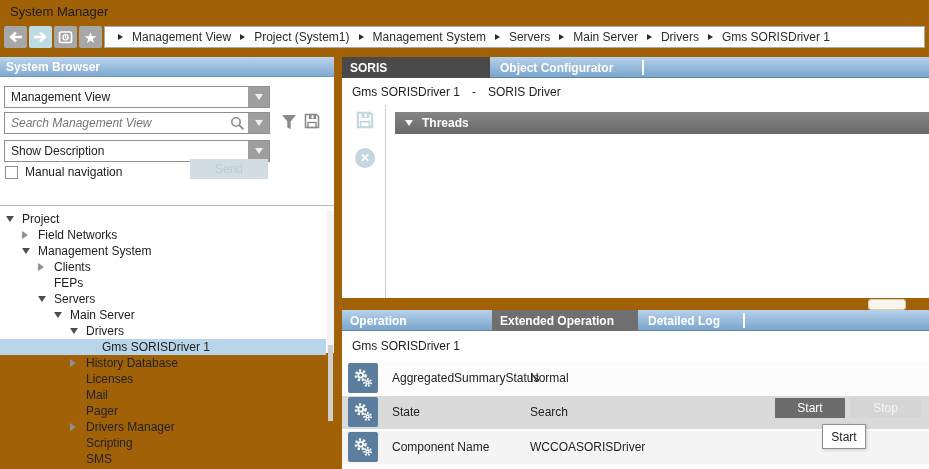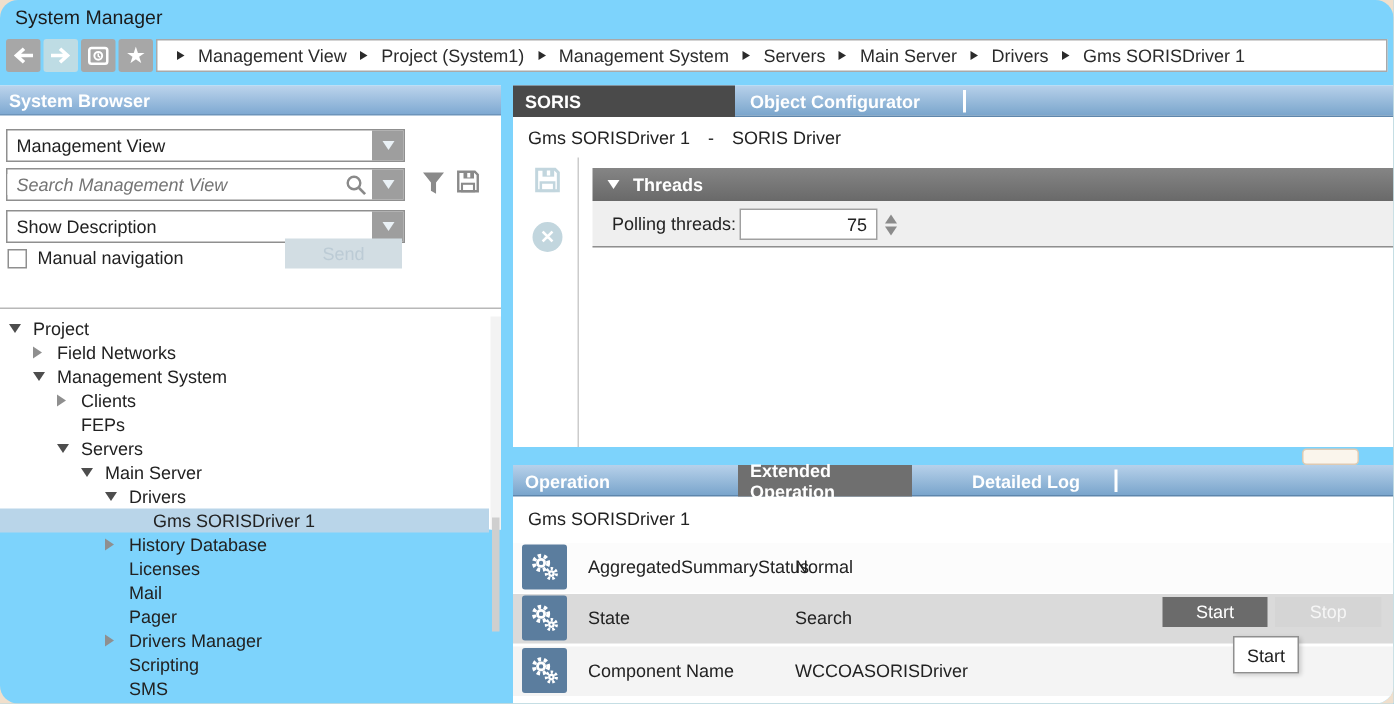--- a/index.html
+++ b/index.html
@@ -1,18 +1,18 @@
 <!DOCTYPE html>
 <html><head>
 <meta charset="utf-8">
 <style>
   * { margin:0; padding:0; box-sizing:border-box; }
   html,body { background:#f0dfcc; }
   body { font-family:"Liberation Sans", sans-serif; font-size:12px; color:#222; }
-  #app { position:relative; width:929px; height:469px; background:#7dd3fc; overflow:hidden;border-radius:12px; }
+  #app { position:relative; width:929px; height:469px; background:#a16207; overflow:hidden; }
 
   
   .titlebar { position:absolute; left:10px; top:4px; font-size:13px; color:#1b1b1b; }
   .navbtn { position:absolute; top:26px; width:23px; height:22px; background:#a7a7a7; border-radius:2px;
             display:flex; align-items:center; justify-content:center; color:#fff; cursor:default; }
   .navbtn.hl { background:#bedce4; }
   .crumbbar { position:absolute; left:104px; top:26px; width:821px; height:22px; background:#fff;
               border:1px solid #a9a9a9; display:flex; align-items:center; padding-left:4px; color:#2b2b2b; }
   .sep { width:0; height:0; border-left:5px solid #2b2b2b; border-top:3.5px solid transparent;
          border-bottom:3.5px solid transparent; margin:0 9px; flex:none; }
@@ -295,39 +295,31 @@
         <rect x="5" y="10.5" width="8" height="5" fill="none" stroke="#c2d6de" stroke-width="1.5"></rect>
       </svg>
     <div class="xcircle">✕</div>
     <div class="tool-col-div"></div>
 
     <div class="threads">
       <div class="threads-hd">
         <i class="a-exp"></i>
         <span style="font-weight:bold">Threads</span>
       </div>
-      <div class="threads-bd">
-        <span class="poll-label">Polling threads:</span>
-        <input class="poll-input" value="75" style="">
-        <div class="spinner">
-          <i class="sp-up"></i>
-          <i class="sp-dn"></i>
-        </div>
-      </div>
     </div>
   </div>
 
   <div class="hsplit-handle"></div>
 
   <div class="rb">
     <div class="tabbar bluebar">
       <div class="tab-lite" style="left:0; width:148px;">
         <span class="tab-label">Operation</span>
       </div>
-      <div class="tab-dark mid" style="left:150px; width:116px;">
+      <div class="tab-dark mid" style="left:150px; width:146px;">
         <span class="tab-label">Extended Operation</span>
       </div>
       <div class="tab-lite" style="left:298px; width:101px;">
         <span class="tab-label">Detailed Log</span>
       </div>
       <div class="tabdiv" style="left:401px"></div>
     </div>
 
     <div class="rb-obj">Gms SORISDriver 1</div>
 

